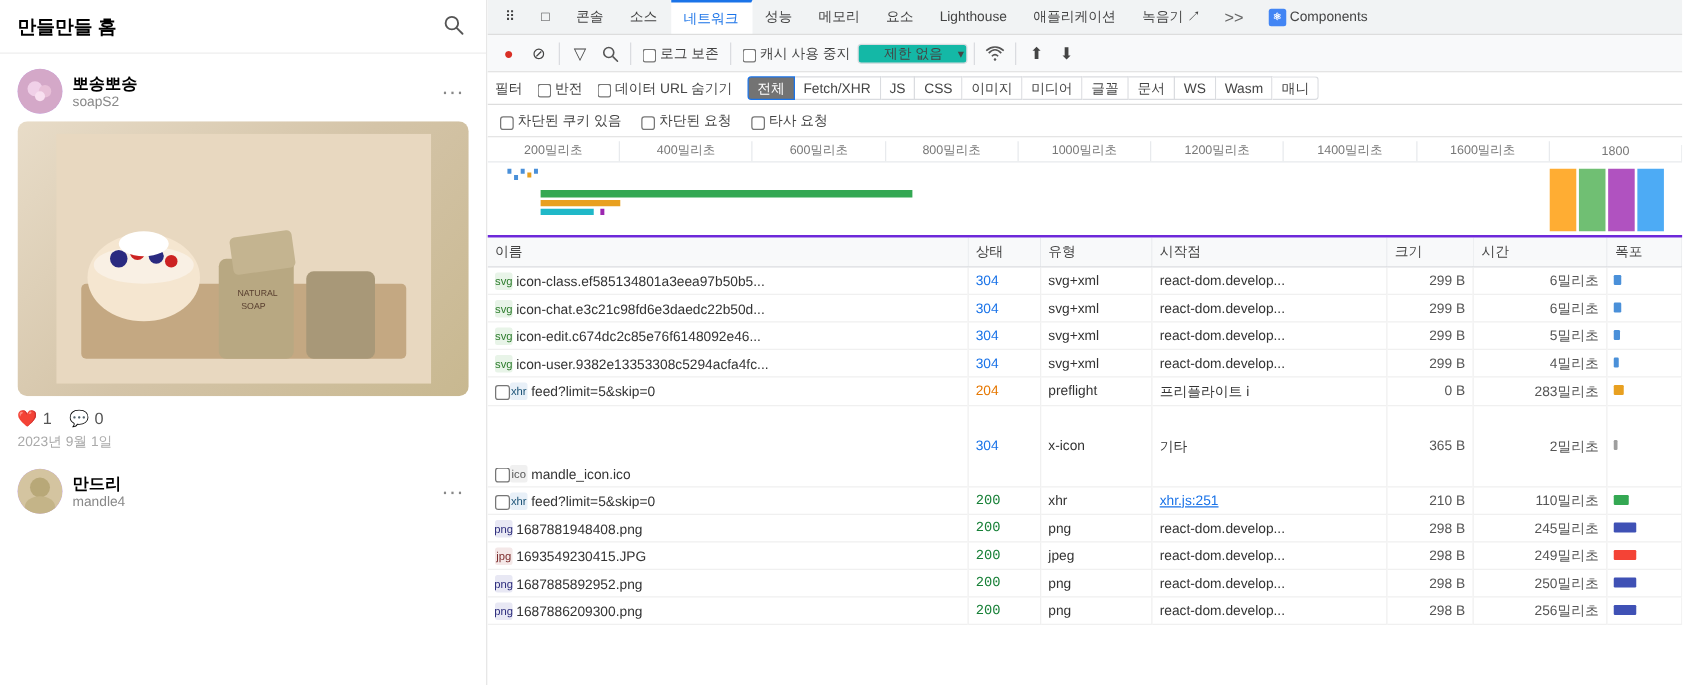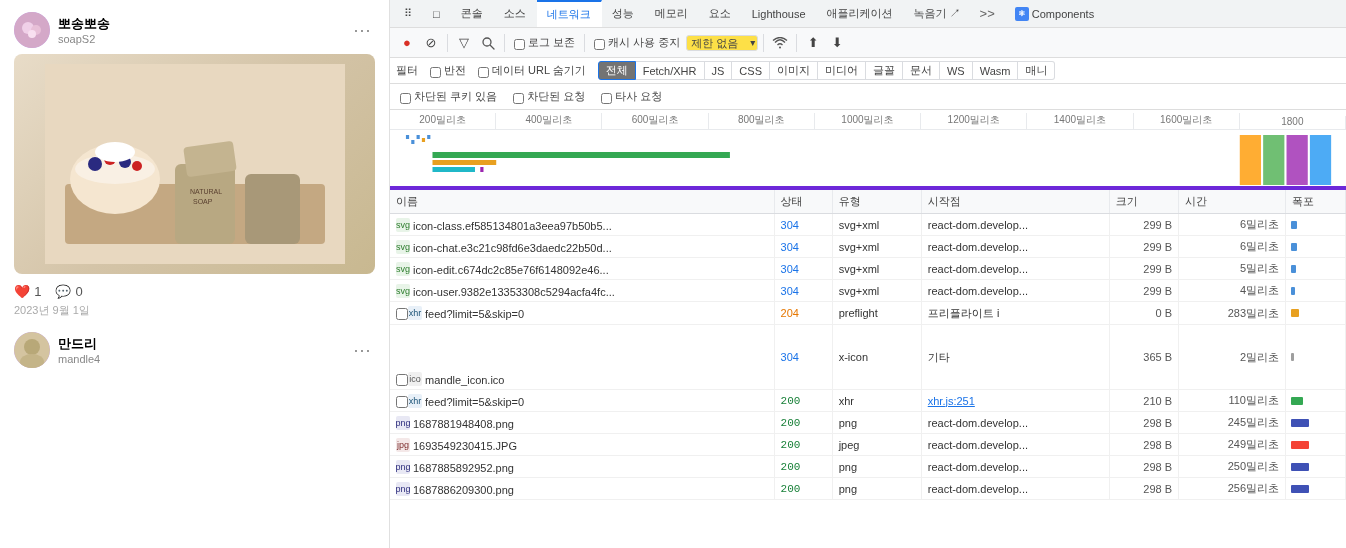--- a/index.html
+++ b/index.html
@@ -201,22 +201,22 @@
       font-size: 11px;
       color: #444;
       cursor: pointer;
       padding: 0 4px;
     }
     .toolbar-checkbox input { width: 11px; height: 11px; cursor: pointer; }
     .toolbar-select {
       font-size: 11px;
       border: 1px solid #dadce0;
       border-radius: 3px;
-      padding: 1px 18px 1px 4px;
-      background: #fde047;
+      padding: 1px 18px 1px 20px;
+      background: #14b8a6;
       color: #444;
       cursor: pointer;
       appearance: none;
       -webkit-appearance: none;
       position: relative;
     }
     .toolbar-select-wrap {
       position: relative;
       display: inline-flex;
       align-items: center;
@@ -268,21 +268,21 @@
       gap: 8px;
       padding: 3px 6px;
       border-bottom: 1px solid #ddd;
       background: #fff;
       height: 26px;
     }
 
     
     .timeline-area {
       height: 80px;
-      border-bottom: 4px solid #6d28d9;
+      border-bottom: 2px solid #6d28d9;
       background: #fff;
       position: relative;
       overflow: hidden;
     }
     .timeline-ruler {
       display: flex;
       border-bottom: 1px solid #e8eaed;
       height: 20px;
       align-items: flex-end;
     }
@@ -373,20 +373,29 @@
     .wf-bar {
       height: 8px;
       border-radius: 1px;
       display: inline-block;
     }
   </style>
 </head>
 <body>
 
 <div class="left-panel">
+  <div class="left-header">
+    <span>만들만들 홈</span>
+    <span class="left-header-search">
+      <svg width="20" height="20" viewBox="0 0 20 20" fill="none">
+        <circle cx="8.5" cy="8.5" r="5" stroke="#555" stroke-width="1.5"></circle>
+        <line x1="12.5" y1="12.5" x2="17" y2="17" stroke="#555" stroke-width="1.5" stroke-linecap="round"></line>
+      </svg>
+    </span>
+  </div>
 
   <div class="post-area">
     <div class="post-author-row">
       <div class="avatar">
 
         <svg width="36" height="36" viewBox="0 0 36 36">
           <circle cx="18" cy="18" r="18" fill="#d4a8c8"></circle>
           <circle cx="14" cy="16" r="6" fill="#f0d0e8"></circle>
           <circle cx="22" cy="18" r="5" fill="#e8c0d8"></circle>
           <circle cx="18" cy="22" r="4" fill="#f8e0f0"></circle>

